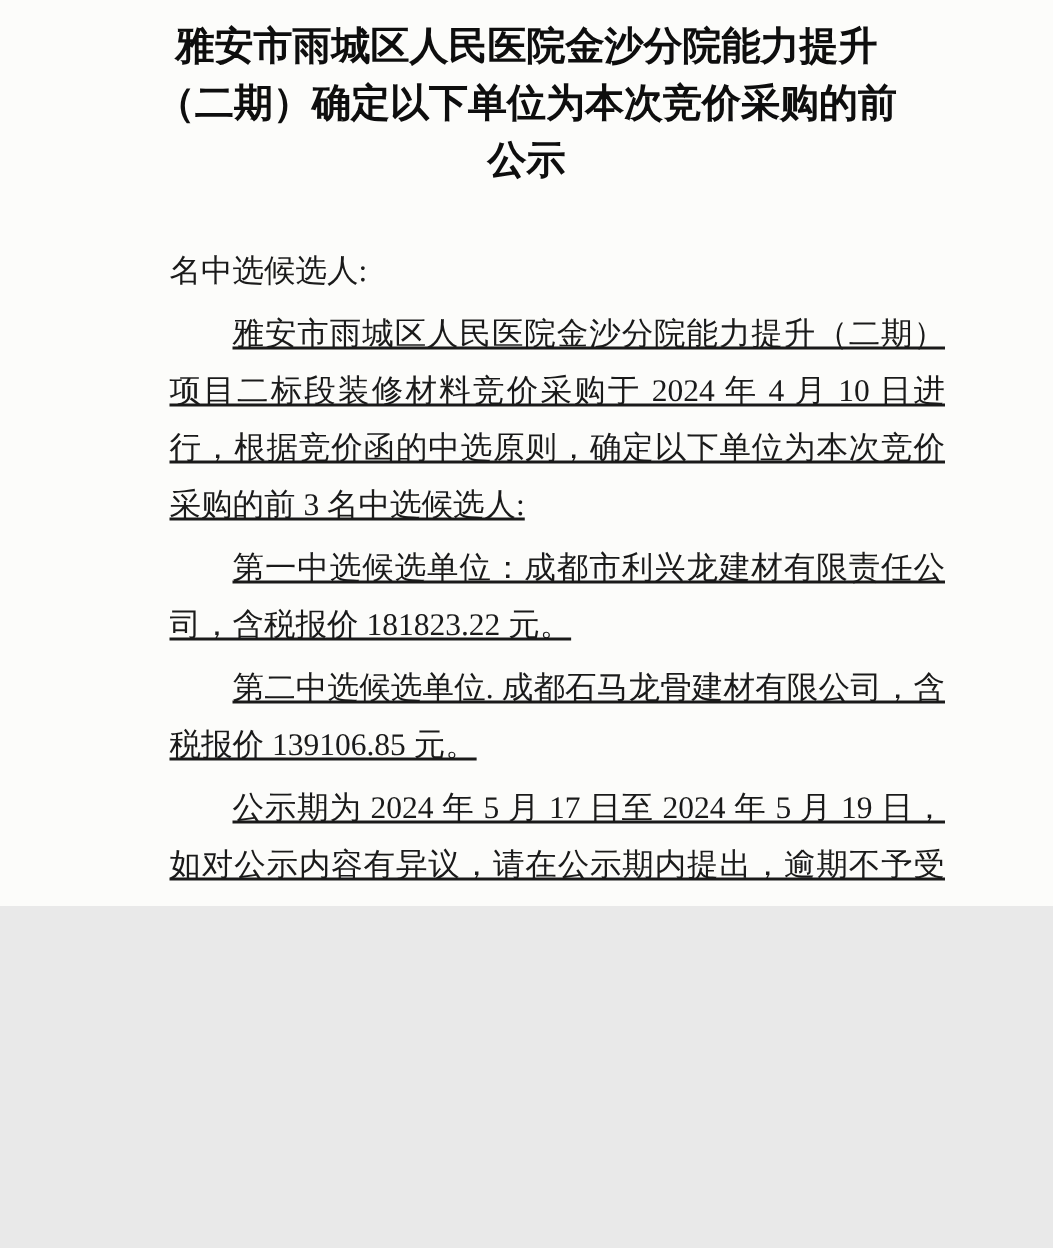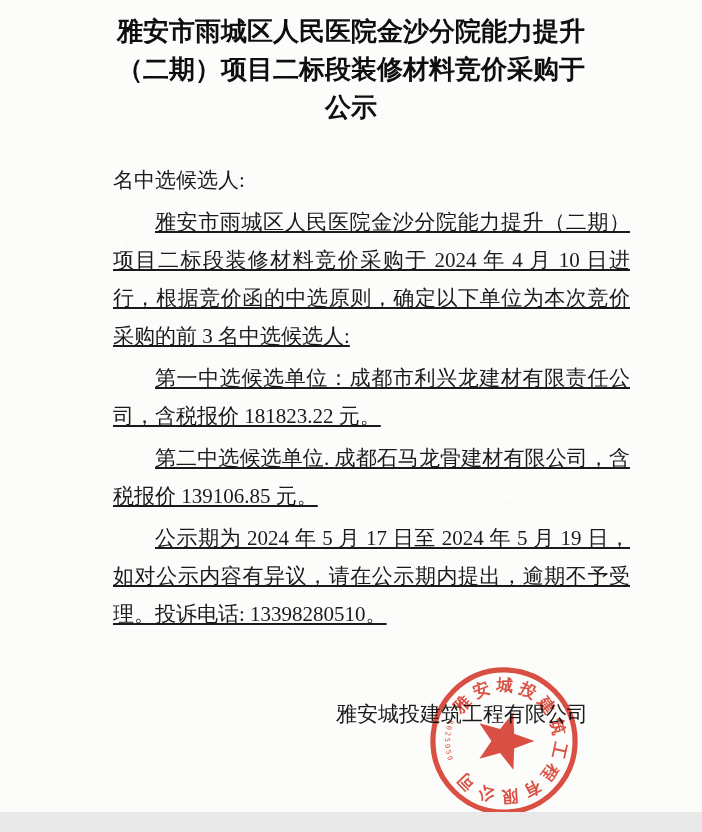--- a/index.html
+++ b/index.html
@@ -3,21 +3,21 @@
 <meta charset="utf-8">
 <style>
   html, body { margin: 0; padding: 0; }
   body {
     width: 702px; height: 832px;
     background: #e9e9e9;
     font-family: "Liberation Serif", serif;
   }
   .page {
     position: relative;
-    width: 702px; height: 812px;
+    width: 702px; height: 604px;
     background: #fcfcfa;
     background-image:
       radial-gradient(circle at 18% 30%, rgba(180,180,180,0.05) 0 2px, transparent 3px),
       radial-gradient(circle at 72% 62%, rgba(180,180,180,0.05) 0 2px, transparent 3px);
     overflow: hidden;
     color: #161616;
   }
   .title {
     position: absolute;
     top: 12px; left: 0; right: 0;
@@ -72,21 +72,21 @@
     letter-spacing: 2.5px;
   }
 </style>
 </head>
 <body>
 
 <div class="page">
 
   <h1 class="title">
     <span class="title-line">雅安市雨城区人民医院金沙分院能力提升</span>
-    <span class="title-line">（二期）项目二标段装修材料竞价采购于</span>
+    <span class="title-line">（二期）确定以下单位为本次竞价采购的前</span>
     <span class="title-line">公示</span>
   </h1>
 
   <div class="doc-body">
     <p class="salutation">名中选候选人:</p>
     <p class="para indent">雅安市雨城区人民医院金沙分院能力提升（二期）项目二标段装修材料竞价采购于 2024 年 4 月 10 日进行，根据竞价函的中选原则，确定以下单位为本次竞价采购的前 3 名中选候选人:</p>
     <p class="para indent">第一中选候选单位：成都市利兴龙建材有限责任公司，含税报价 181823.22 元。</p>
     <p class="para indent">第二中选候选单位. 成都石马龙骨建材有限公司，含税报价 139106.85 元。</p>
     <p class="para indent">公示期为 2024 年 5 月 17 日至 2024 年 5 月 19 日，如对公示内容有异议，请在公示期内提出，逾期不予受理。投诉电话: 13398280510。</p>
   </div>

